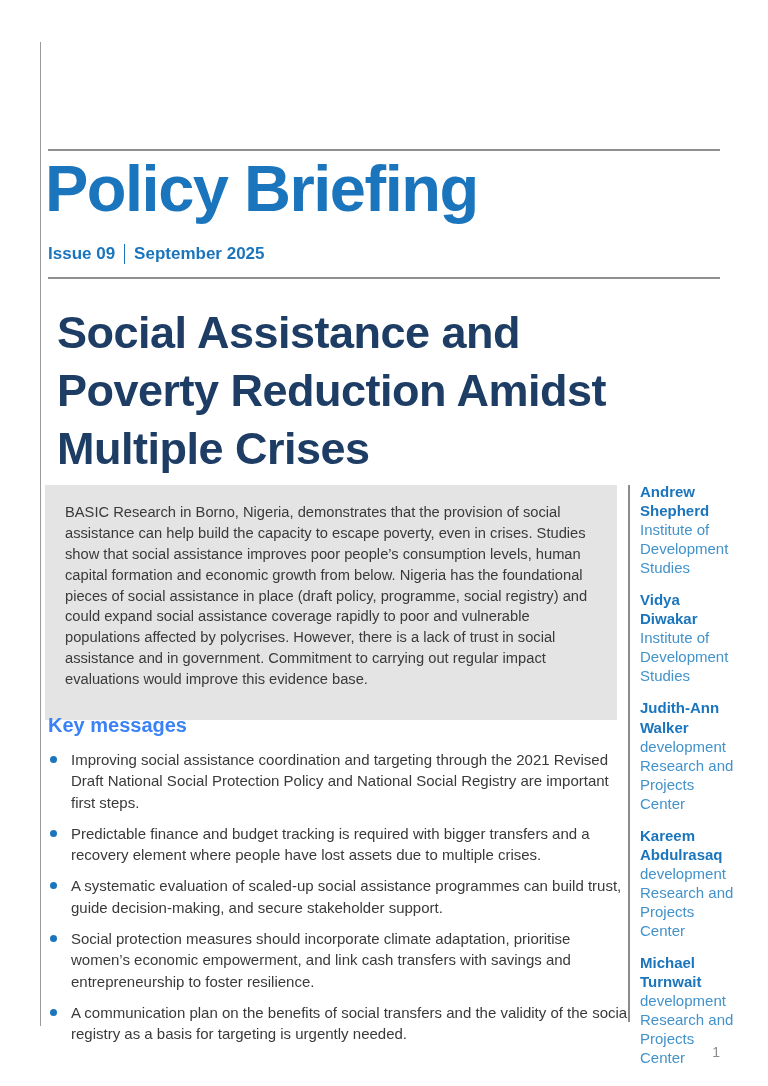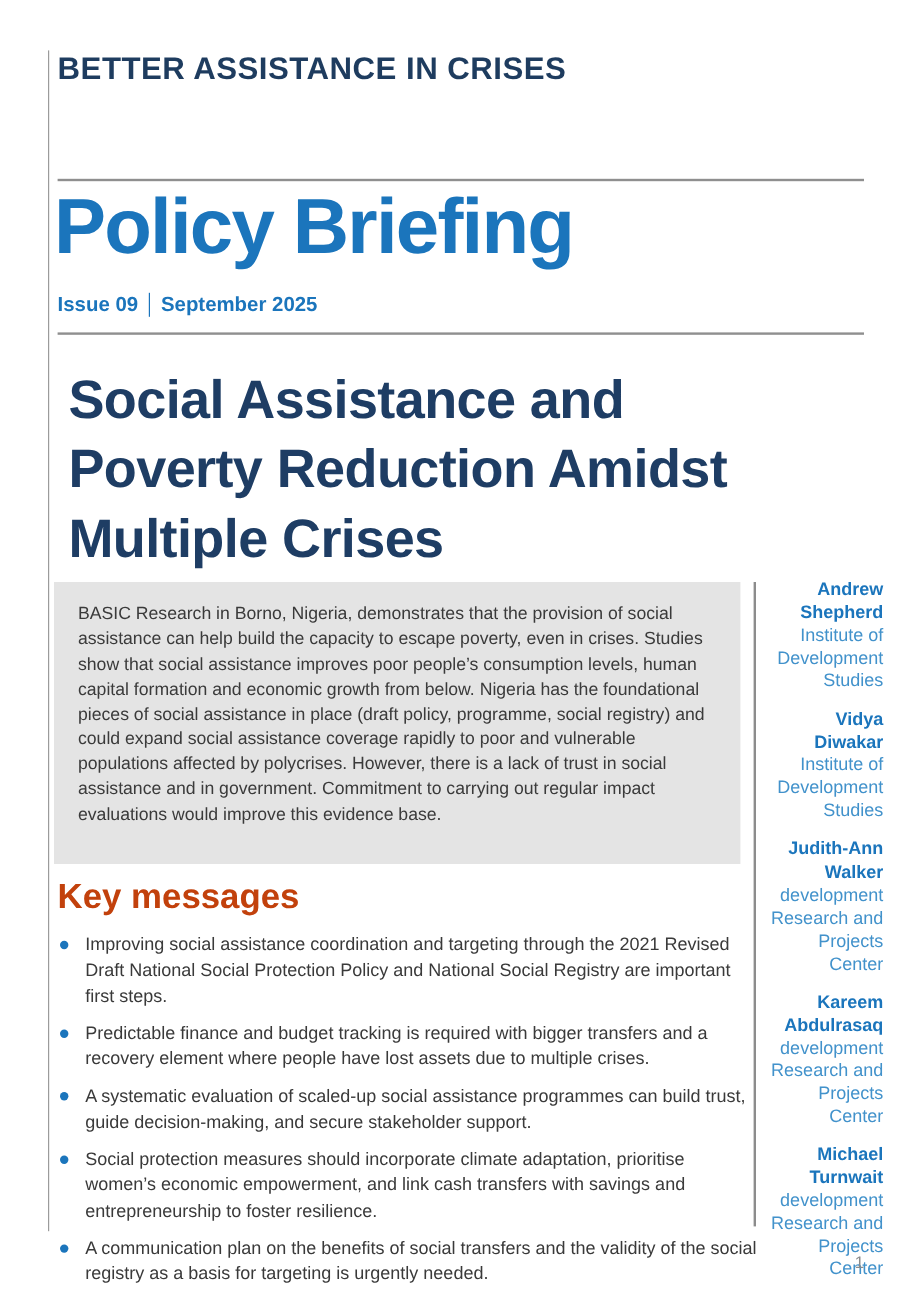--- a/index.html
+++ b/index.html
@@ -95,24 +95,24 @@
     line-height: 1.42;
     color: #3a3a3a;
   }
   .key-messages {
     position: absolute;
     left: 48px;
     top: 714px;
     width: 585px;
   }
   .key-messages-heading {
-    margin: 18px 0 12px 0;
-    font-size: 29px;
-    font-weight: bold;
-    color: #c2410c;
+    margin: 0 0 12px 0;
+    font-size: 20px;
+    font-weight: bold;
+    color: #3b82f6;
   }
   .key-messages-list {
     margin: 0;
     padding: 0;
     list-style: none;
   }
   .key-messages-list li {
     position: relative;
     padding-left: 23px;
     margin-bottom: 10px;
@@ -140,21 +140,20 @@
   .authors-sidebar {
     position: absolute;
     left: 640px;
     top: 482px;
     width: 96px;
   }
   .author-block {
     margin-bottom: 13px;
     font-size: 15px;
     line-height: 1.27;
-    text-align: right;
   }
   .author-name {
     font-weight: bold;
     color: #1b75bc;
   }
   .author-affiliation {
     color: #4292cb;
   }
   .page-number {
     position: absolute;
@@ -165,21 +164,20 @@
   }
 </style>
 </head>
 <body>
 
 <div class="page">
 
   <div class="left-rule"></div>
 
   <div class="brand">
-    <span>BETTER ASSISTANCE IN CRISES</span>
   </div>
 
   <div class="h-rule rule-1"></div>
 
   <div class="publication-title">Policy Briefing</div>
 
   <div class="issue-line">
     <span>Issue 09</span>
     <span class="issue-divider"></span>
     <span>September 2025</span>

